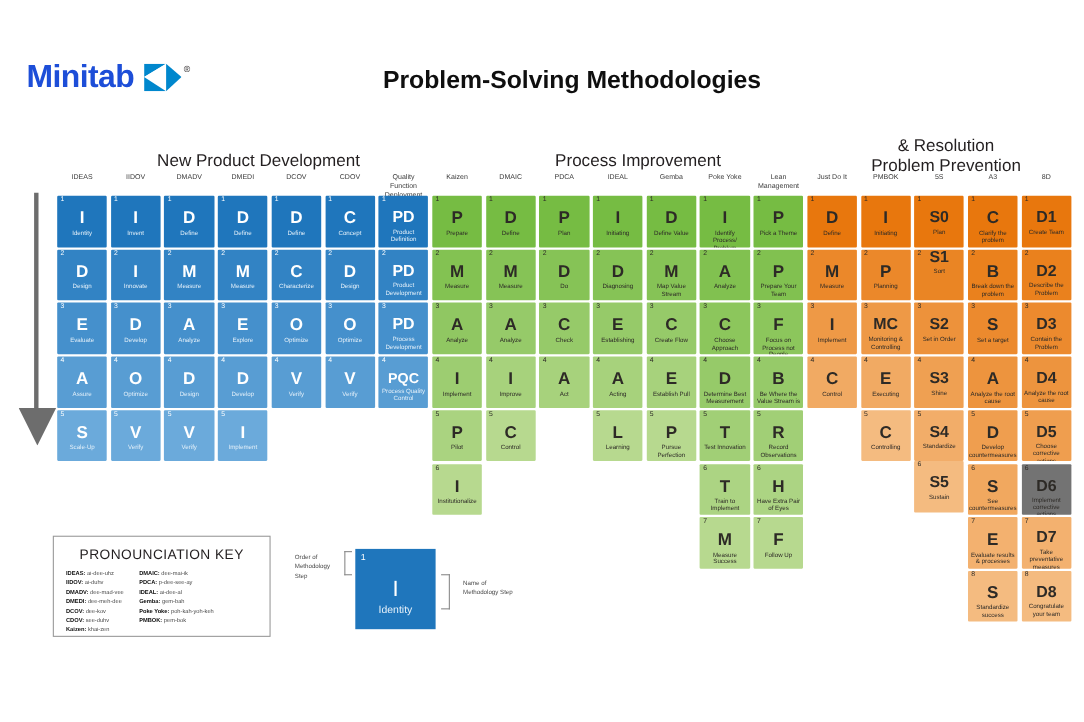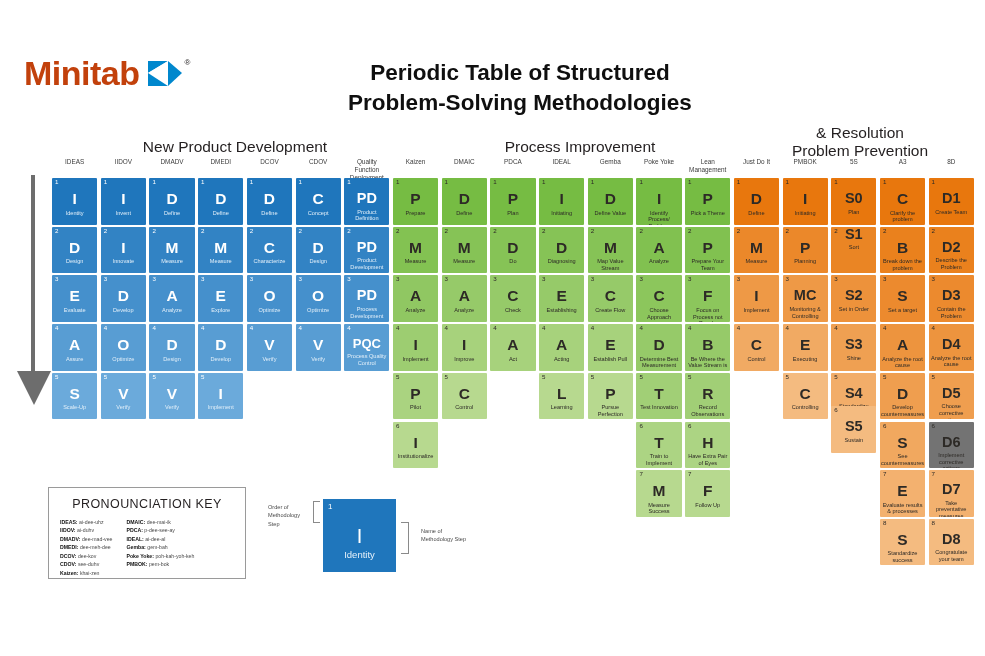--- a/index.html
+++ b/index.html
@@ -7,21 +7,21 @@
     width:985px;height:656px;
     background:#ffffff;
     font-family:"Liberation Sans", sans-serif;
     color:#231f20;
     overflow:hidden;
     position:relative;
   }
 
   
   #logo-block{position:absolute;left:24px;top:56px;display:flex;align-items:center;}
-  #logo-word{font-size:34px;font-weight:600;letter-spacing:-0.5px;color:#c2410c;line-height:1;}
+  #logo-word{font-size:29px;font-weight:600;letter-spacing:-0.5px;color:#1d4ed8;line-height:1;}
   #logo-mark{margin-left:9px;position:relative;width:34px;height:25px;}
   #logo-mark svg{display:block;}
   #logo-reg{font-size:8px;color:#231f20;margin-left:2px;align-self:flex-start;margin-top:2px;}
 
   #page-title{position:absolute;left:320px;top:58px;width:400px;text-align:center;
      font-size:22.5px;font-weight:bold;line-height:1.33;color:#0f0f0f;}
 
   
   .section-title{position:absolute;text-align:center;font-size:15.5px;font-weight:400;color:#231f20;line-height:1.16;}
 
@@ -77,21 +77,20 @@
       <path d="M0,0 L20,0 L0,12 Z" fill="#0087cd"></path>
       <path d="M0,12 L20,0 L20,25 Z" fill="#ffffff"></path>
       <path d="M0,12 L20,25 L0,25 Z" fill="#0087cd"></path>
       <path d="M20,0 L34,12 L20,25 Z" fill="#0087cd"></path>
     </svg>
   </span>
   <span id="logo-reg">®</span>
 </div>
 
 <div id="page-title">
-  <div>Periodic Table of Structured</div>
   <div>Problem-Solving Methodologies</div>
 </div>
 
 <div id="flow-arrow">
   <svg width="34" height="230" viewBox="0 0 34 230">
     <rect x="14" y="0" width="4" height="198" fill="#6d6d6d"></rect>
     <polygon points="0,196 34,196 17,230" fill="#6d6d6d"></polygon>
   </svg>
 </div>
 
@@ -538,21 +537,21 @@
     <div class="cell c-orange" style="left: 779.2px; top: 164.1px; width: 45.3px; height: 46.5px; background: rgb(239, 160, 82);">
       <span class="num">4</span>
       <span class="sym" style="font-size: 14.5px; margin-top: 13px;">S3</span>
       <span class="nm" style="margin-top: 3px;">Shine</span>
     </div>
     <div class="cell c-orange" style="left: 779.2px; top: 212.8px; width: 45.3px; height: 46.5px; background: rgb(242, 173, 105);">
       <span class="num">5</span>
       <span class="sym" style="font-size: 14.5px; margin-top: 13px;">S4</span>
       <span class="nm" style="margin-top: 3px;">Standardize</span>
     </div>
-    <div class="cell c-orange" style="left: 779.2px; top: 246px; width: 45.3px; height: 46.5px; background: rgb(244, 187, 128);">
+    <div class="cell c-orange" style="left: 779.2px; top: 259px; width: 45.3px; height: 46.5px; background: rgb(244, 187, 128);">
       <span class="num">6</span>
       <span class="sym" style="font-size: 14.5px; margin-top: 13px;">S5</span>
       <span class="nm" style="margin-top: 3px;">Sustain</span>
     </div>
     <div class="col-head" style="left: 827.9px; top: -2px; width: 45.3px;">A3</div>
     <div class="cell c-orange" style="left: 827.9px; top: 18px; width: 45.3px; height: 46.5px; background: rgb(232, 119, 13);">
       <span class="num">1</span>
       <span class="sym" style="font-size: 15.5px; margin-top: 13px;">C</span>
       <span class="nm" style="margin-top: 3px;">Clarify the problem</span>
     </div>

